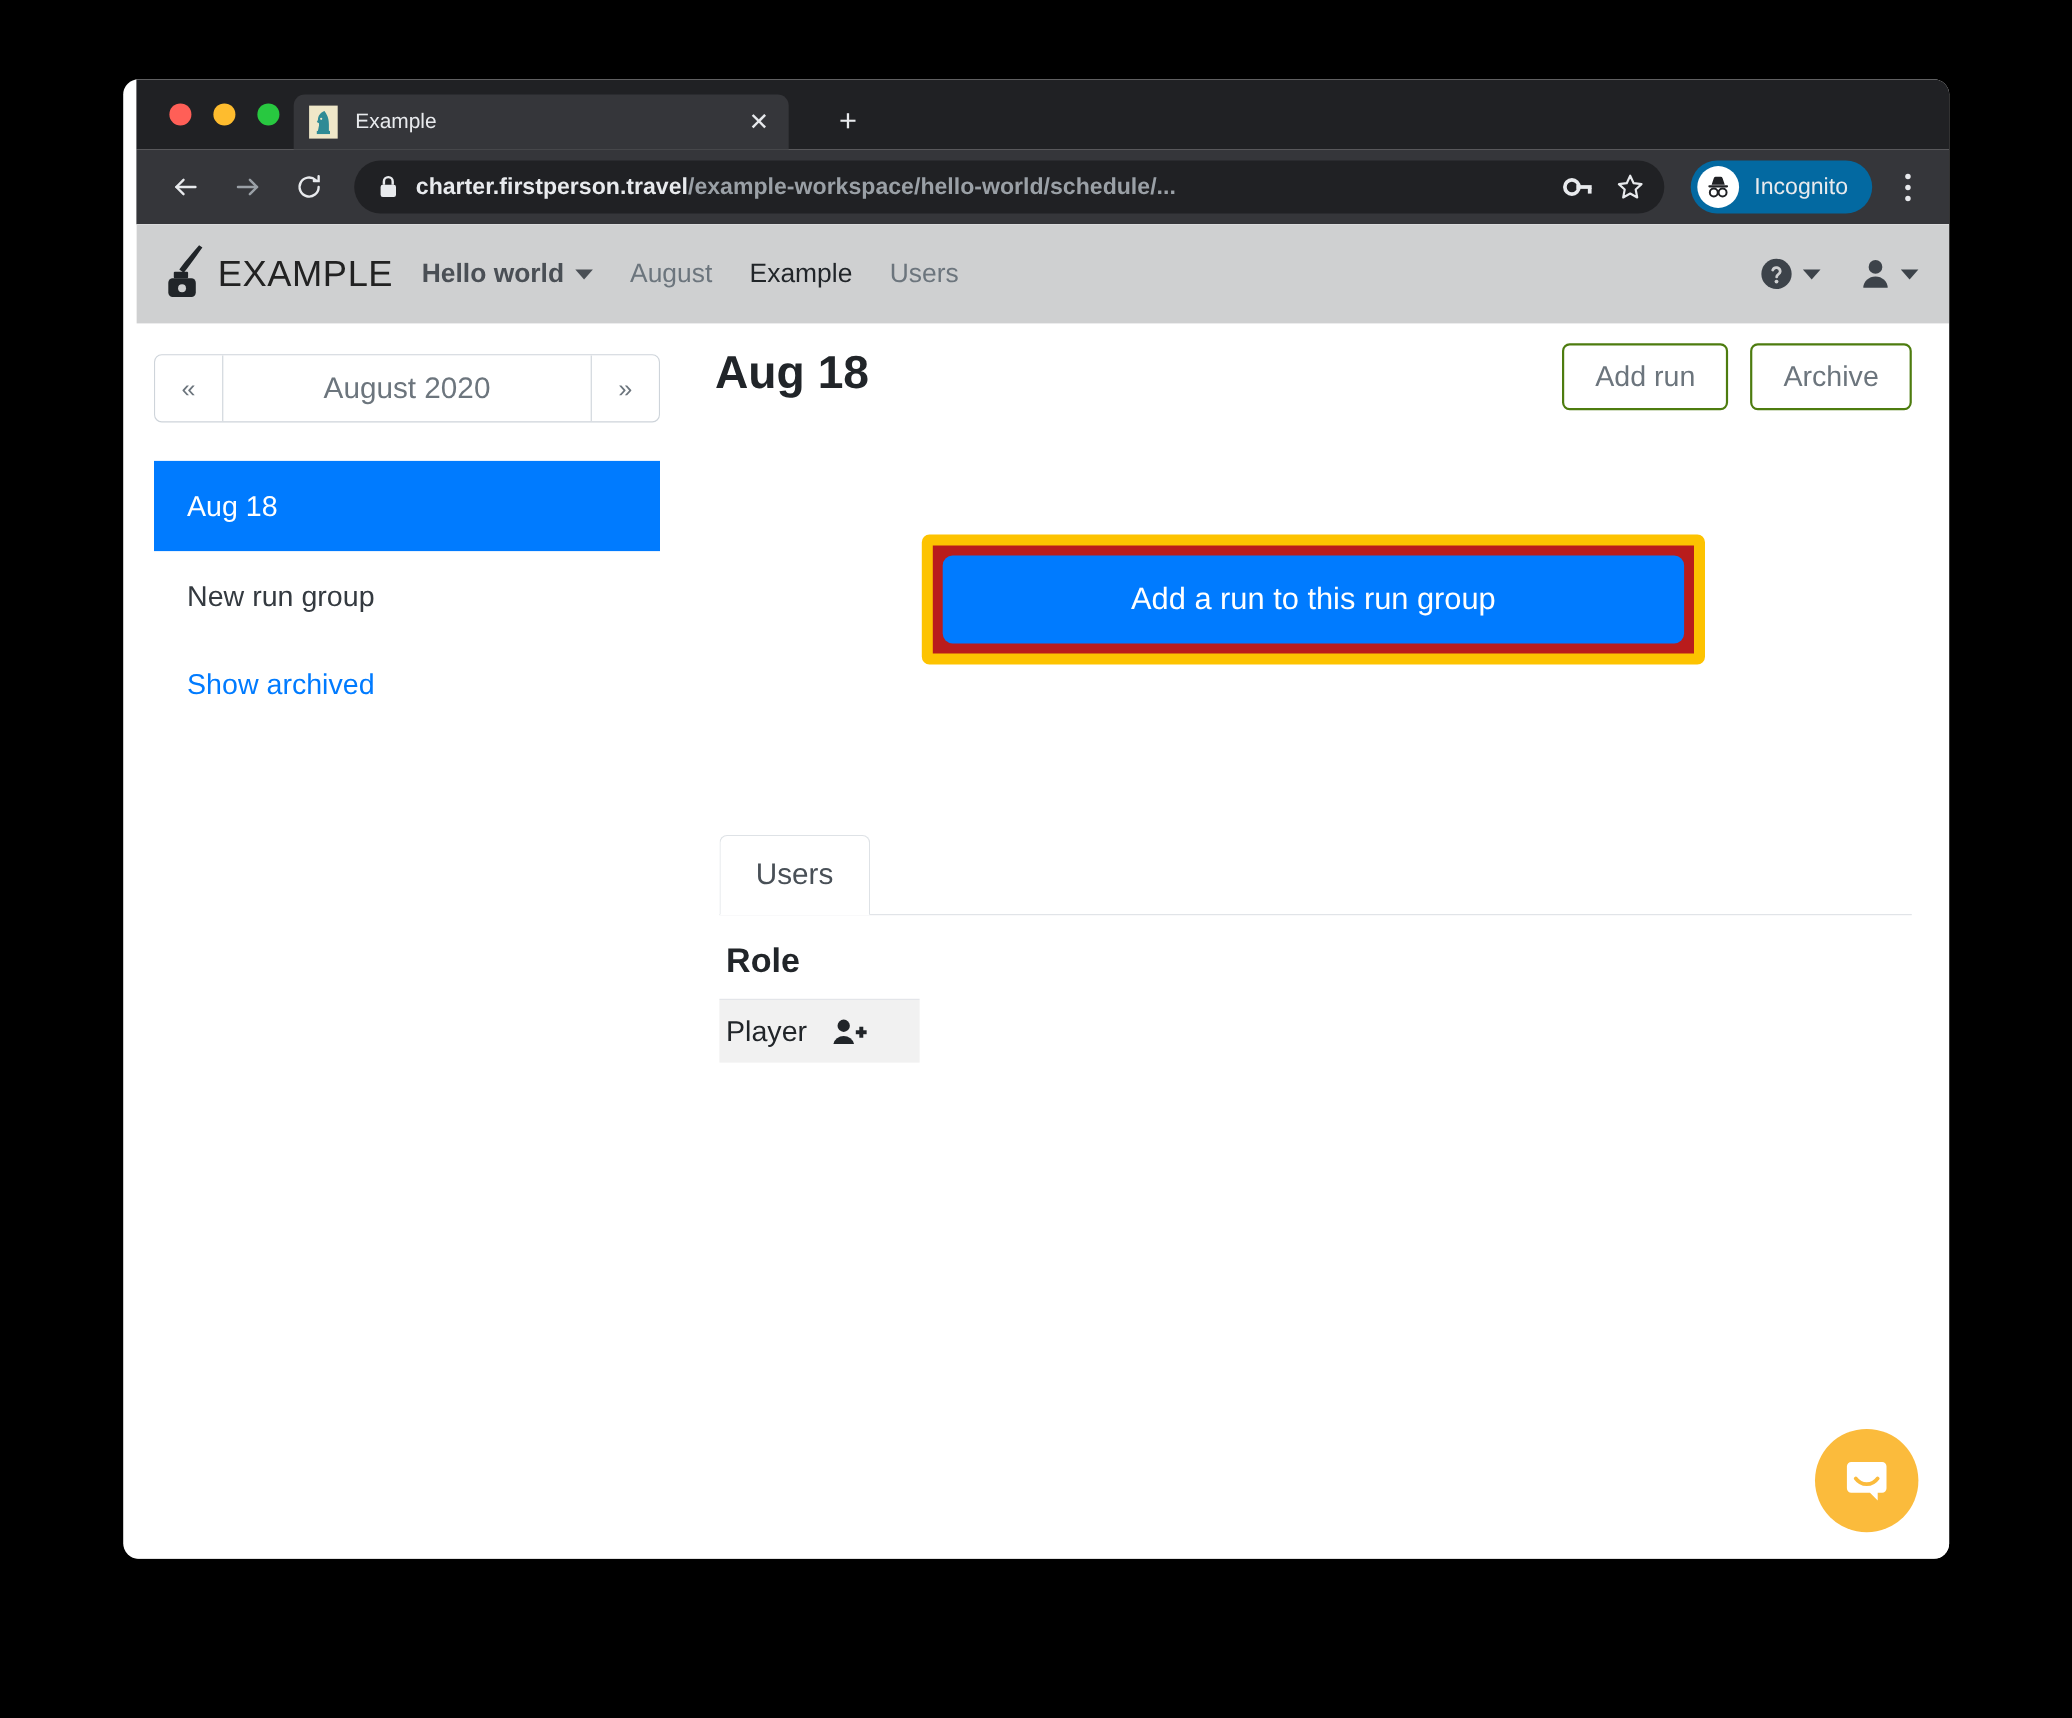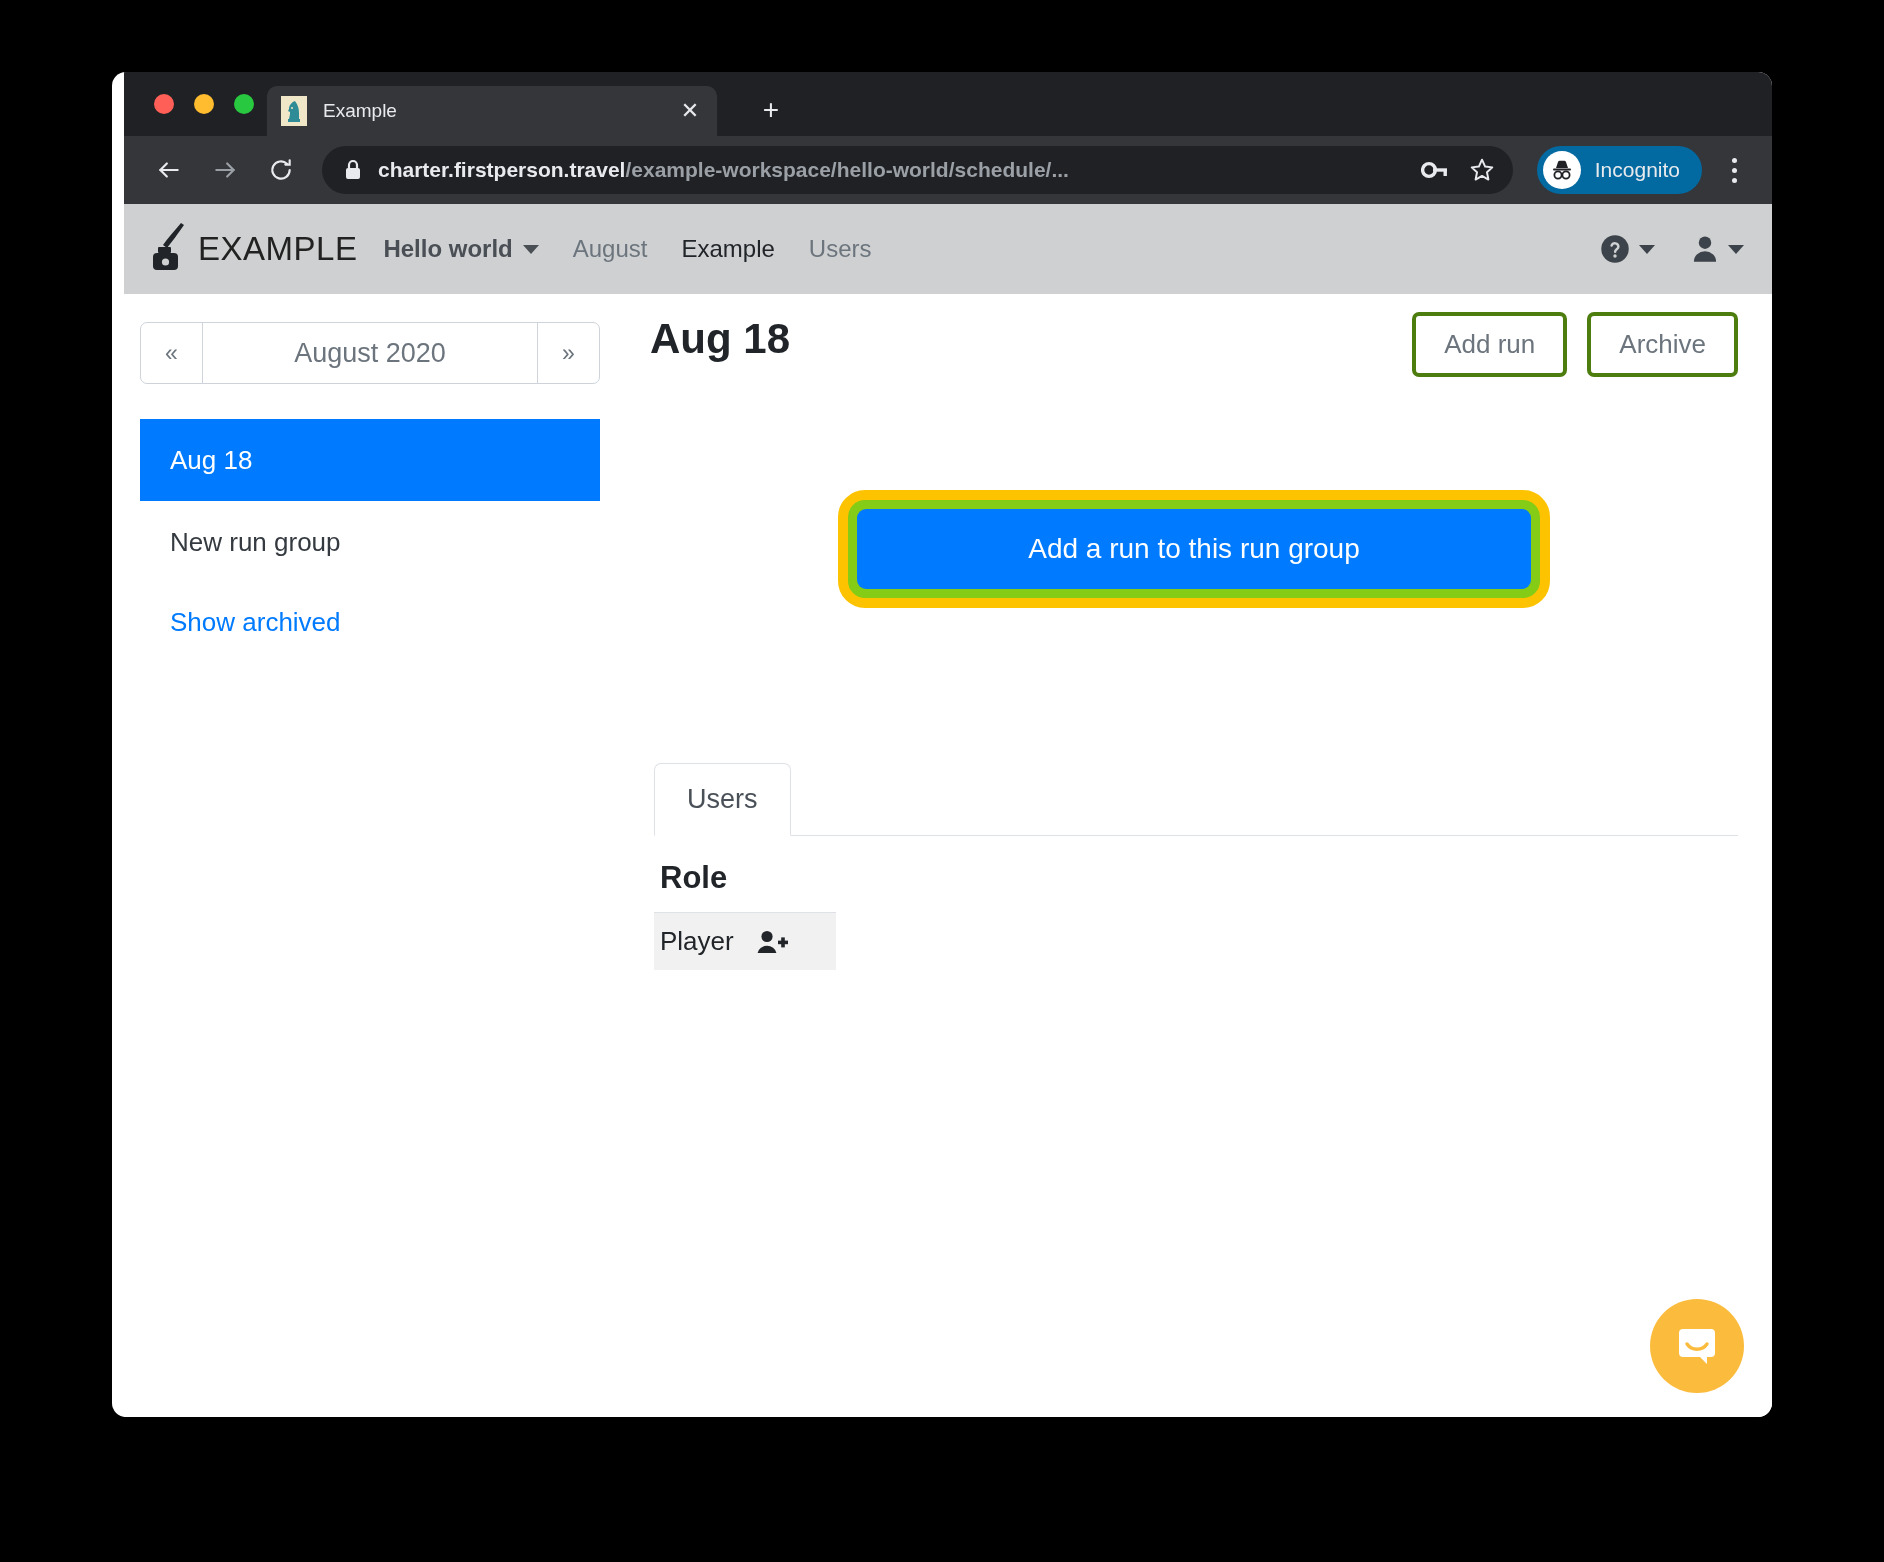--- a/index.html
+++ b/index.html
@@ -190,35 +190,35 @@
     padding: 0 30px; margin-top: 24px;
     font-size: 26px; color: #007bff; cursor: pointer; display: inline-block;
   }
 
   
   .main { flex: 1 1 auto; padding: 18px 34px 0 34px; position: relative; }
   .main-head { display: flex; align-items: flex-start; }
   .page-title { font-size: 42px; font-weight: bold; color: #212529; line-height: 1.3; }
   .head-actions { margin-left: auto; display: flex; gap: 20px; }
   .btn-outline {
-    border: 4px solid #4d7c0f; border-radius: 7px;
+    border: 2px solid #4d7c0f; border-radius: 7px;
     background: #fff; color: #6c757d;
     font-size: 26px; font-family: inherit;
     padding: 13px 28px; cursor: pointer; white-space: nowrap;
   }
 
   .cta-wrap {
     margin: 113px auto 0 auto;
     width: 712px;
   }
   .cta-highlight {
     border: 10px solid #fdc300;
-    border-radius: 27px;
+    border-radius: 7px;
     padding: 9px;
-    background: #84cc16;
+    background: #b91c1c;
   }
   .btn-primary-block {
     display: block; width: 100%;
     background: #007bff; border: none; border-radius: 9px;
     color: #fff; font-size: 28px; font-family: inherit;
     padding: 24px 0; cursor: pointer;
   }
 
   .tabs-section { margin-top: 155px; padding-left: 4px; }
   .tabs {

